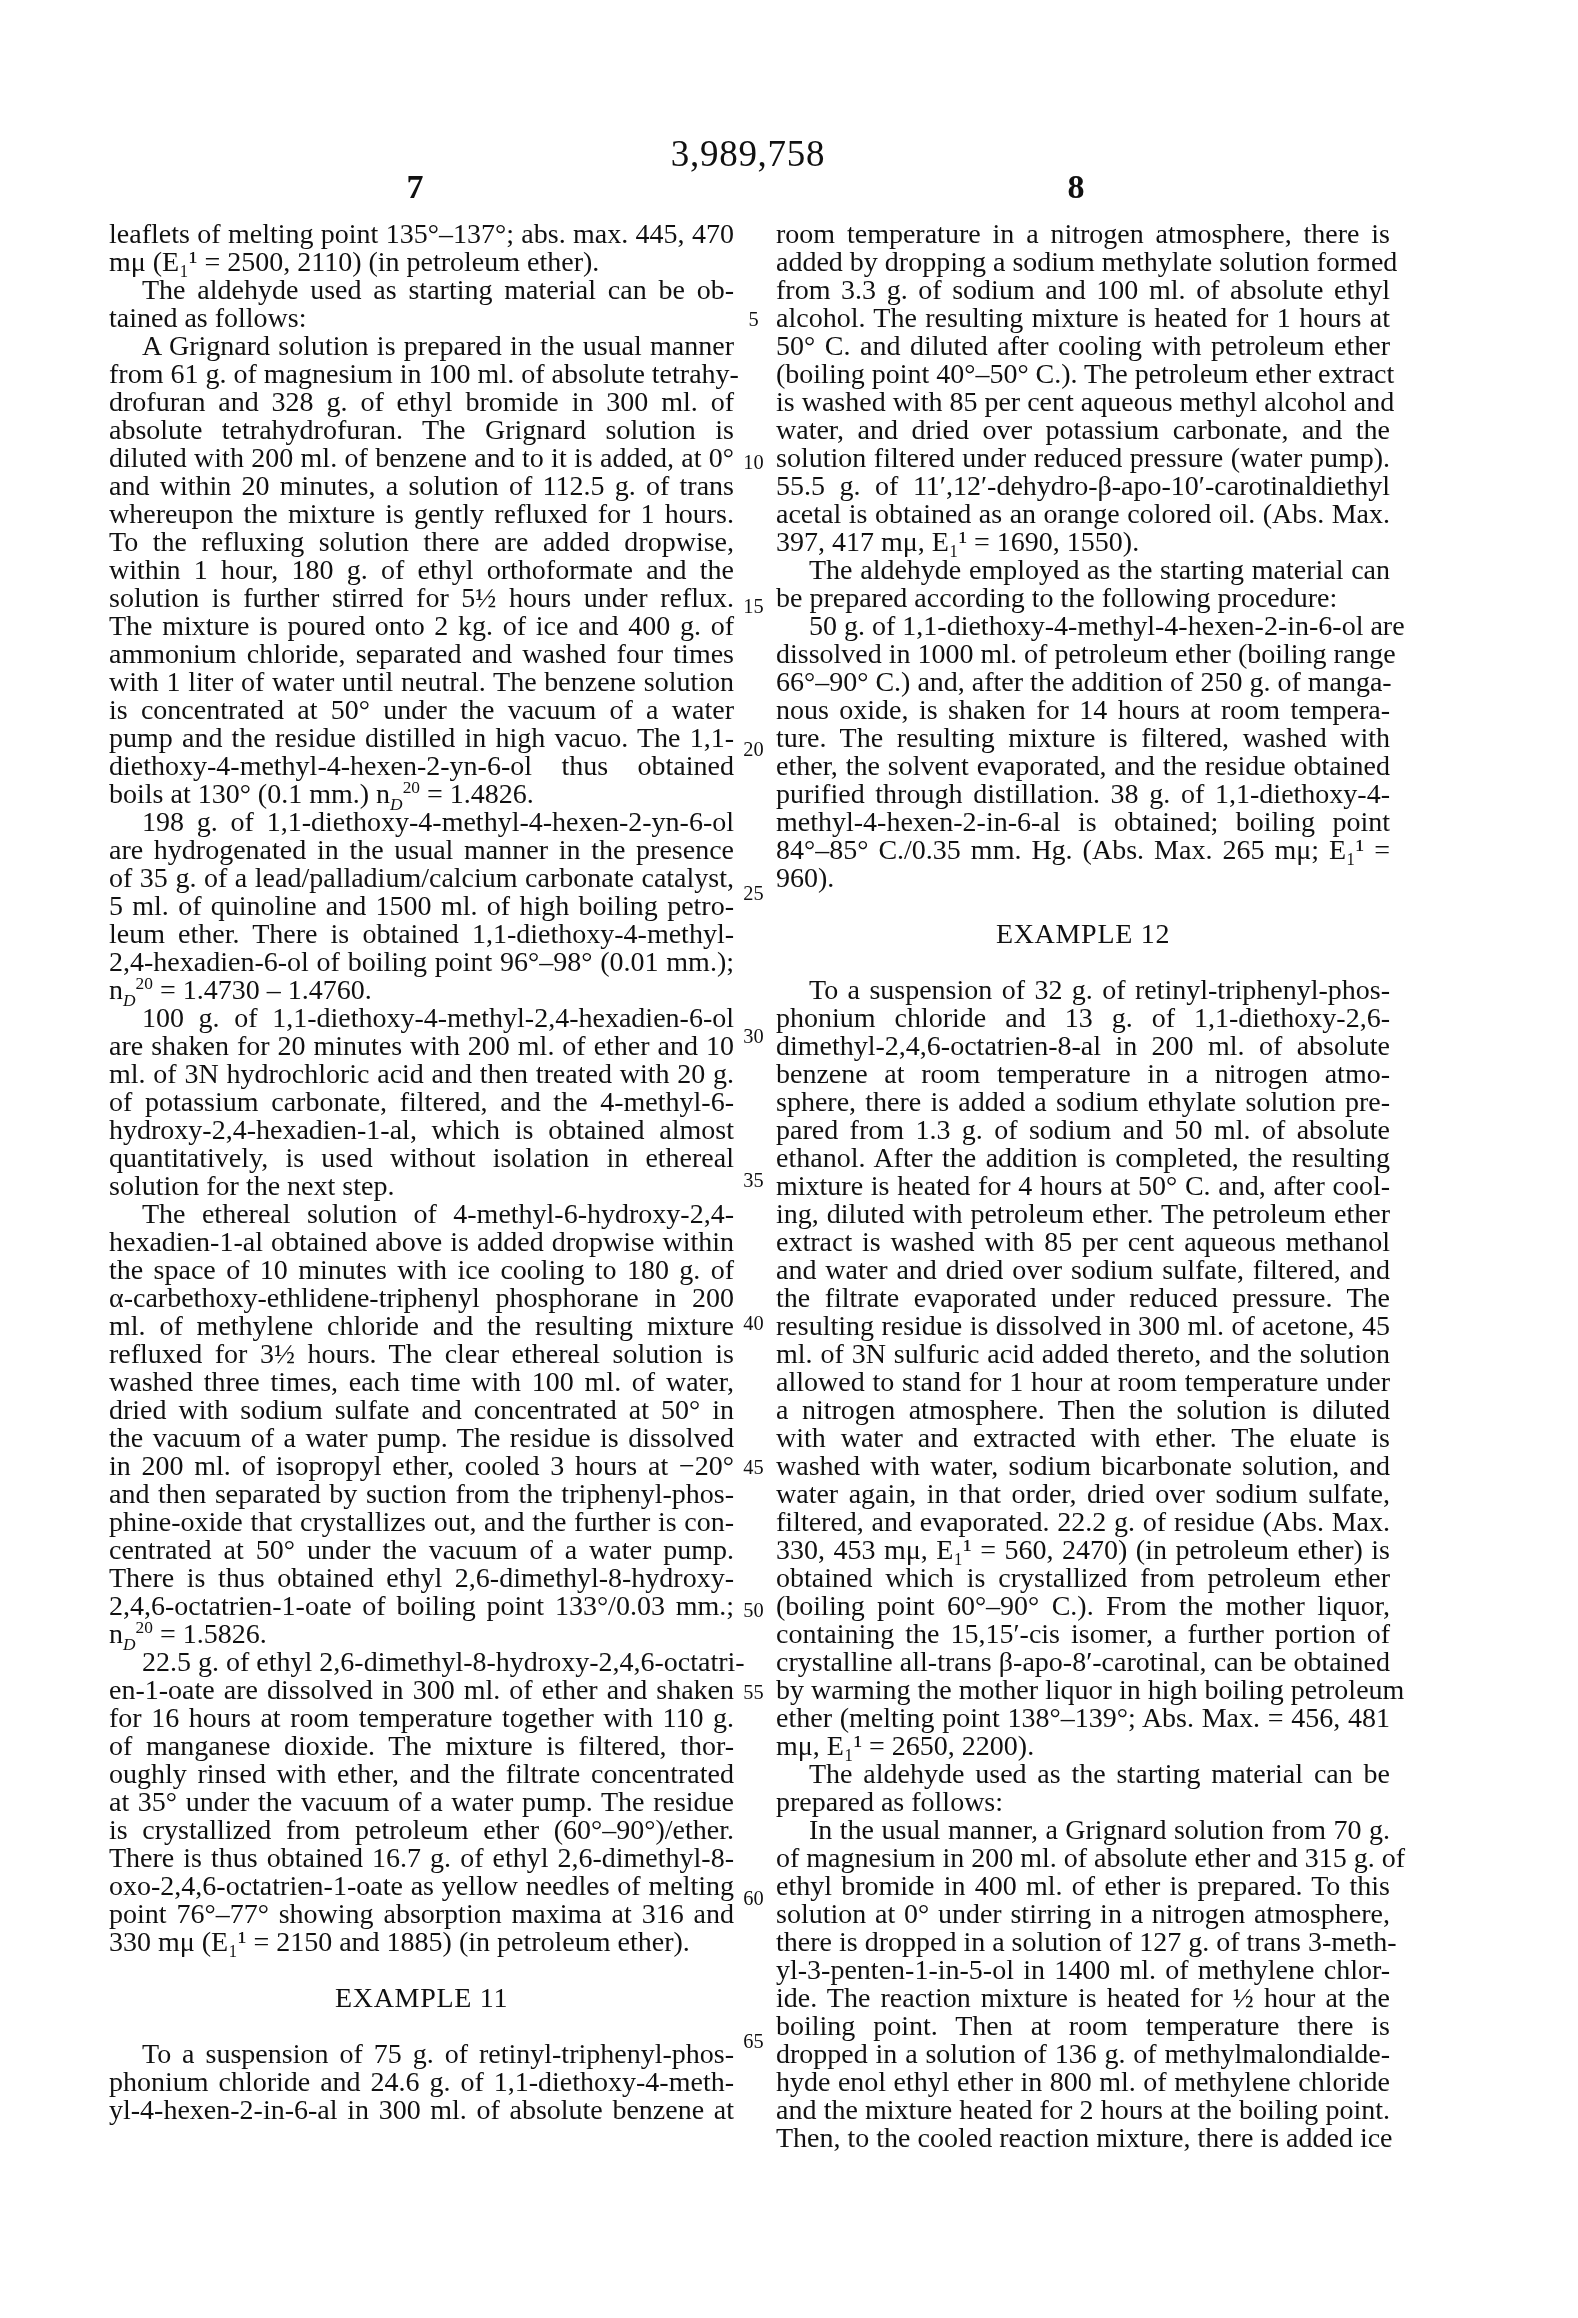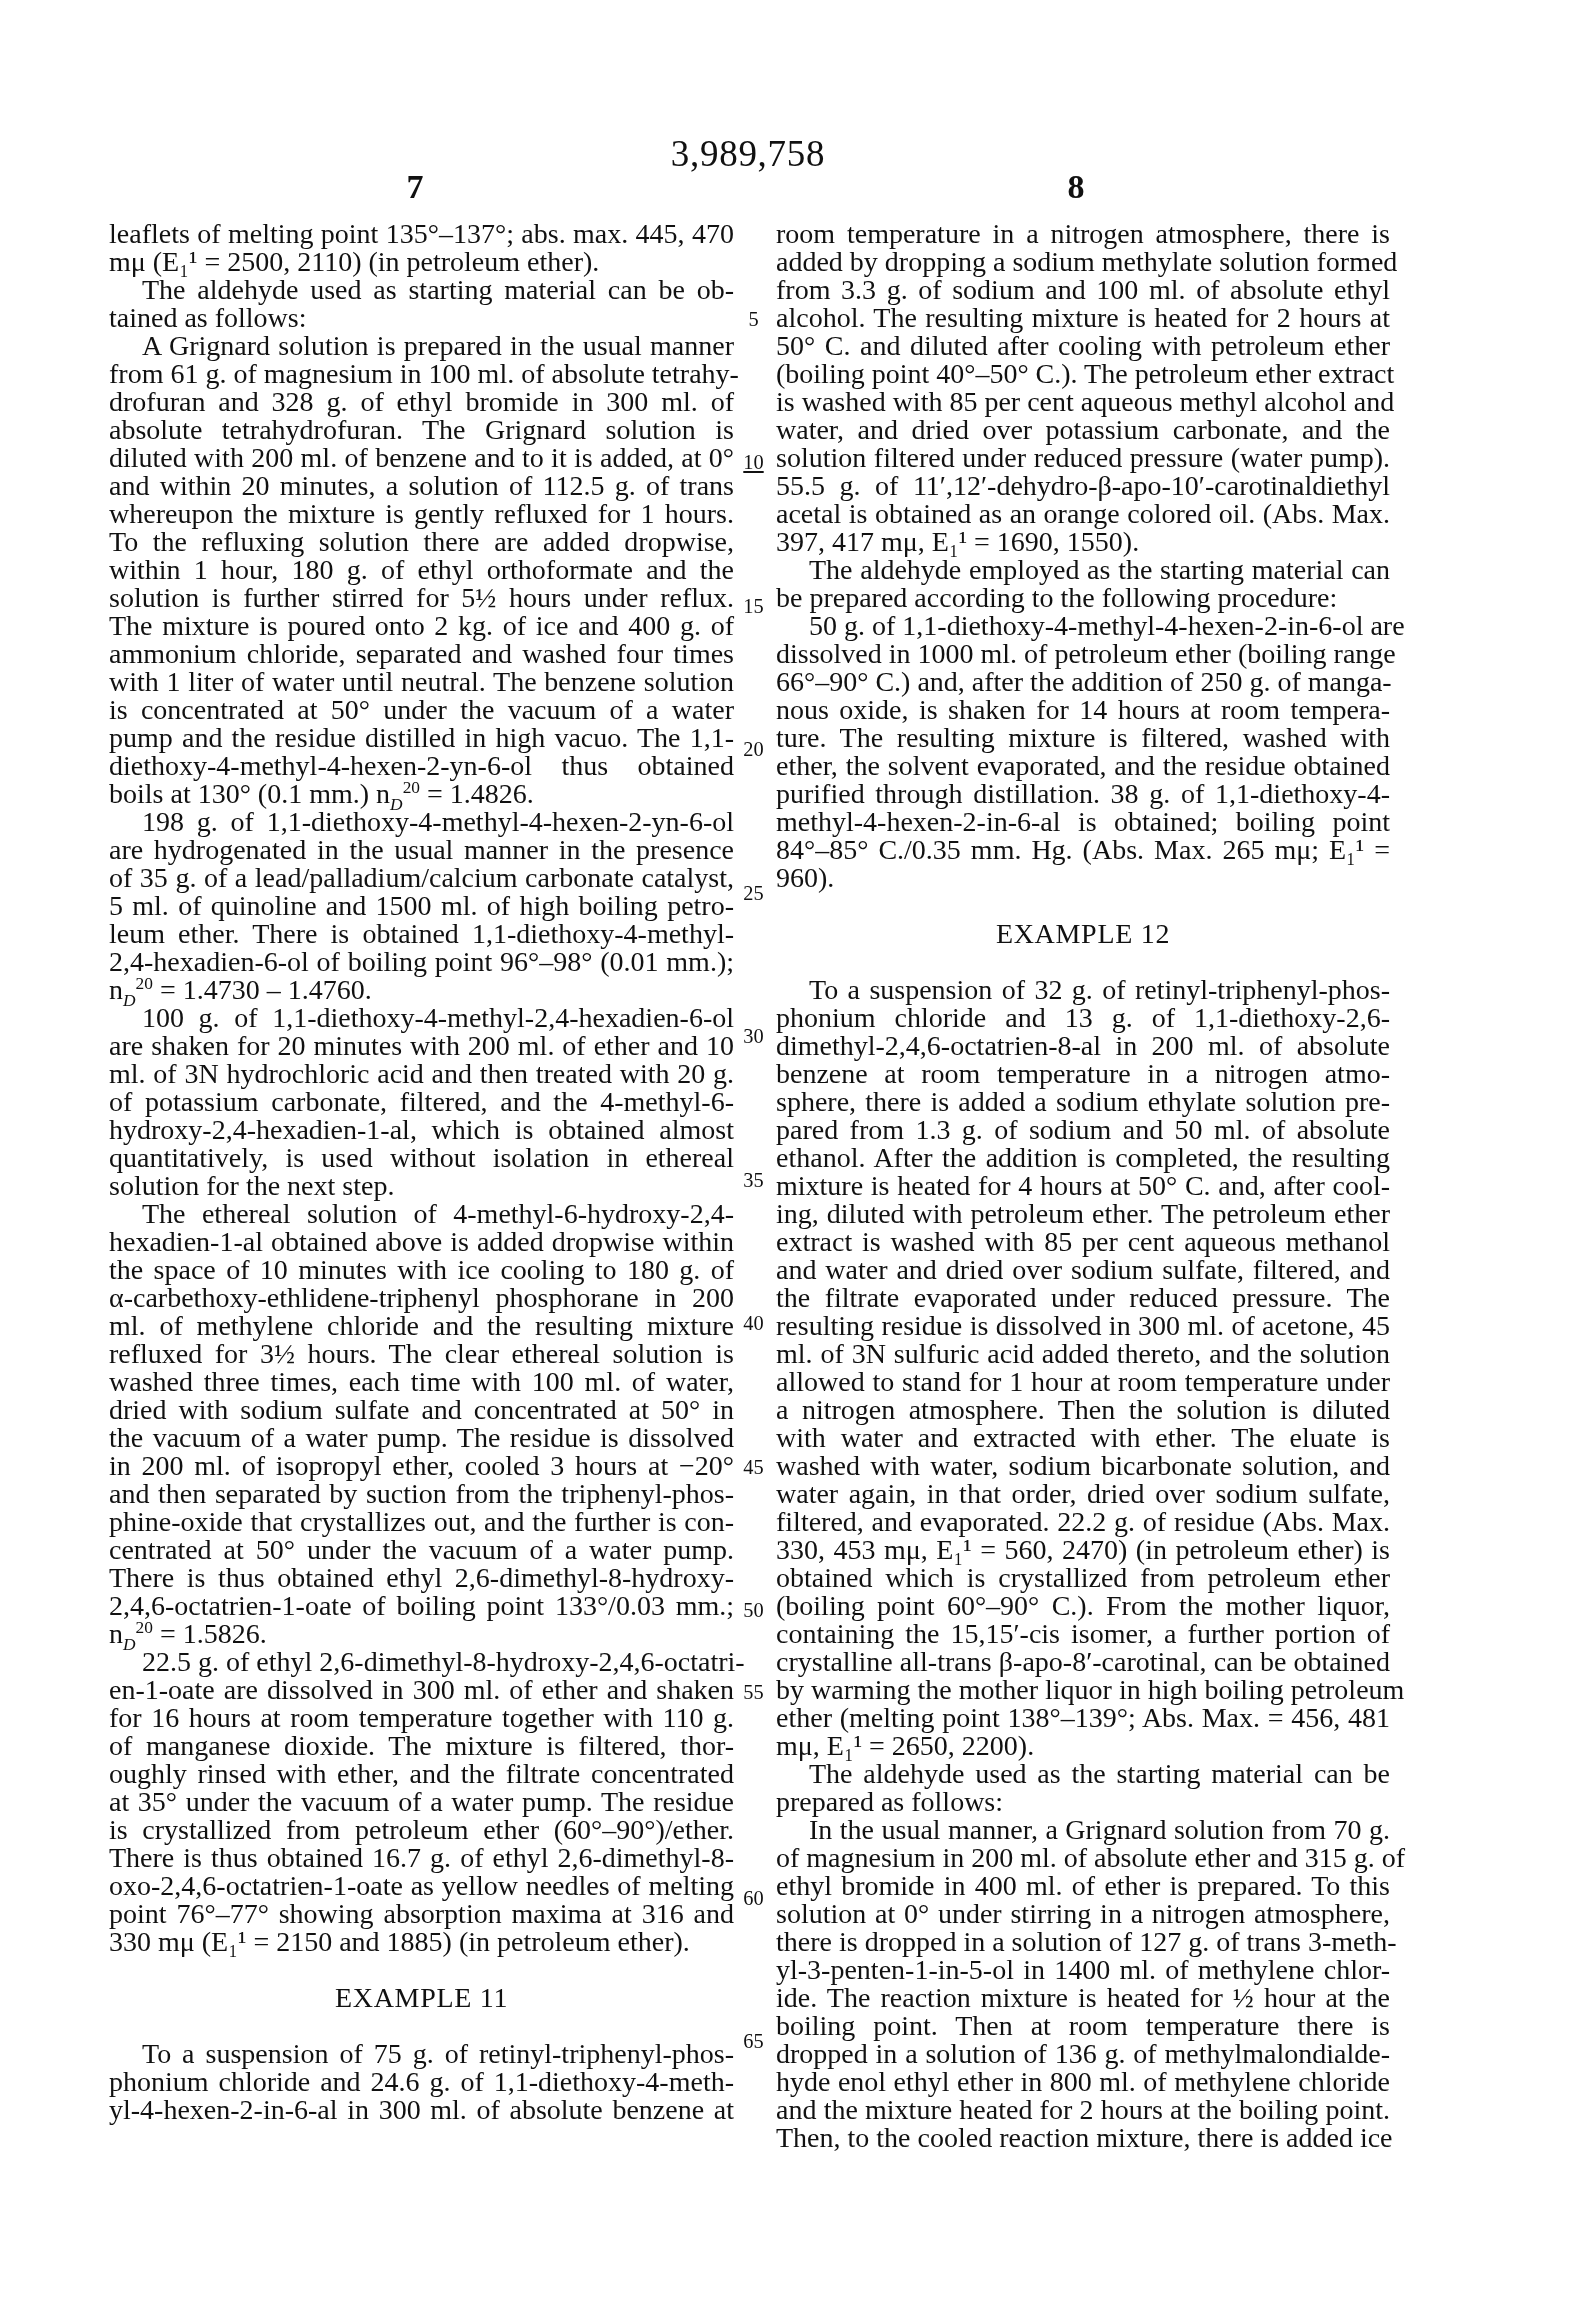--- a/index.html
+++ b/index.html
@@ -93,38 +93,38 @@
       <div class="ln last">330 mμ (E₁¹ = 2150 and 1885) (in petroleum ether).</div>
       <div class="ln blank"></div>
       <div class="ln center">EXAMPLE 11</div>
       <div class="ln blank"></div>
       <div class="ln indent">To a suspension of 75 g. of retinyl-triphenyl-phos-</div>
       <div class="ln">phonium chloride and 24.6 g. of 1,1-diethoxy-4-meth-</div>
       <div class="ln">yl-4-hexen-2-in-6-al in 300 ml. of absolute benzene at</div>
     </div>
   <div class="linenums" id="linenums">
       <div class="linenum" style="top: 308px;">5</div>
-      <div class="linenum" style="top: 451px; text-decoration: underline;">10</div>
+      <div class="linenum" style="top: 451px;">10</div>
       <div class="linenum" style="top: 595px;">15</div>
       <div class="linenum" style="top: 738px;">20</div>
       <div class="linenum" style="top: 882px;">25</div>
       <div class="linenum" style="top: 1025px;">30</div>
       <div class="linenum" style="top: 1169px;">35</div>
       <div class="linenum" style="top: 1312px;">40</div>
       <div class="linenum" style="top: 1456px;">45</div>
       <div class="linenum" style="top: 1599px;">50</div>
       <div class="linenum" style="top: 1681px;">55</div>
       <div class="linenum" style="top: 1887px;">60</div>
       <div class="linenum" style="top: 2030px;">65</div>
     </div>
   <div class="col right" id="col-right">
       <div class="ln">room temperature in a nitrogen atmosphere, there is</div>
       <div class="ln">added by dropping a sodium methylate solution formed</div>
       <div class="ln">from 3.3 g. of sodium and 100 ml. of absolute ethyl</div>
-      <div class="ln">alcohol. The resulting mixture is heated for 2 hours at</div>
+      <div class="ln">alcohol. The resulting mixture is heated for 1 hours at</div>
       <div class="ln">50° C. and diluted after cooling with petroleum ether</div>
       <div class="ln">(boiling point 40°–50° C.). The petroleum ether extract</div>
       <div class="ln">is washed with 85 per cent aqueous methyl alcohol and</div>
       <div class="ln">water, and dried over potassium carbonate, and the</div>
       <div class="ln">solution filtered under reduced pressure (water pump).</div>
       <div class="ln">55.5 g. of 11′,12′-dehydro-β-apo-10′-carotinaldiethyl</div>
       <div class="ln">acetal is obtained as an orange colored oil. (Abs. Max.</div>
       <div class="ln last">397, 417 mμ, E₁¹ = 1690, 1550).</div>
       <div class="ln indent">The aldehyde employed as the starting material can</div>
       <div class="ln last">be prepared according to the following procedure:</div>

